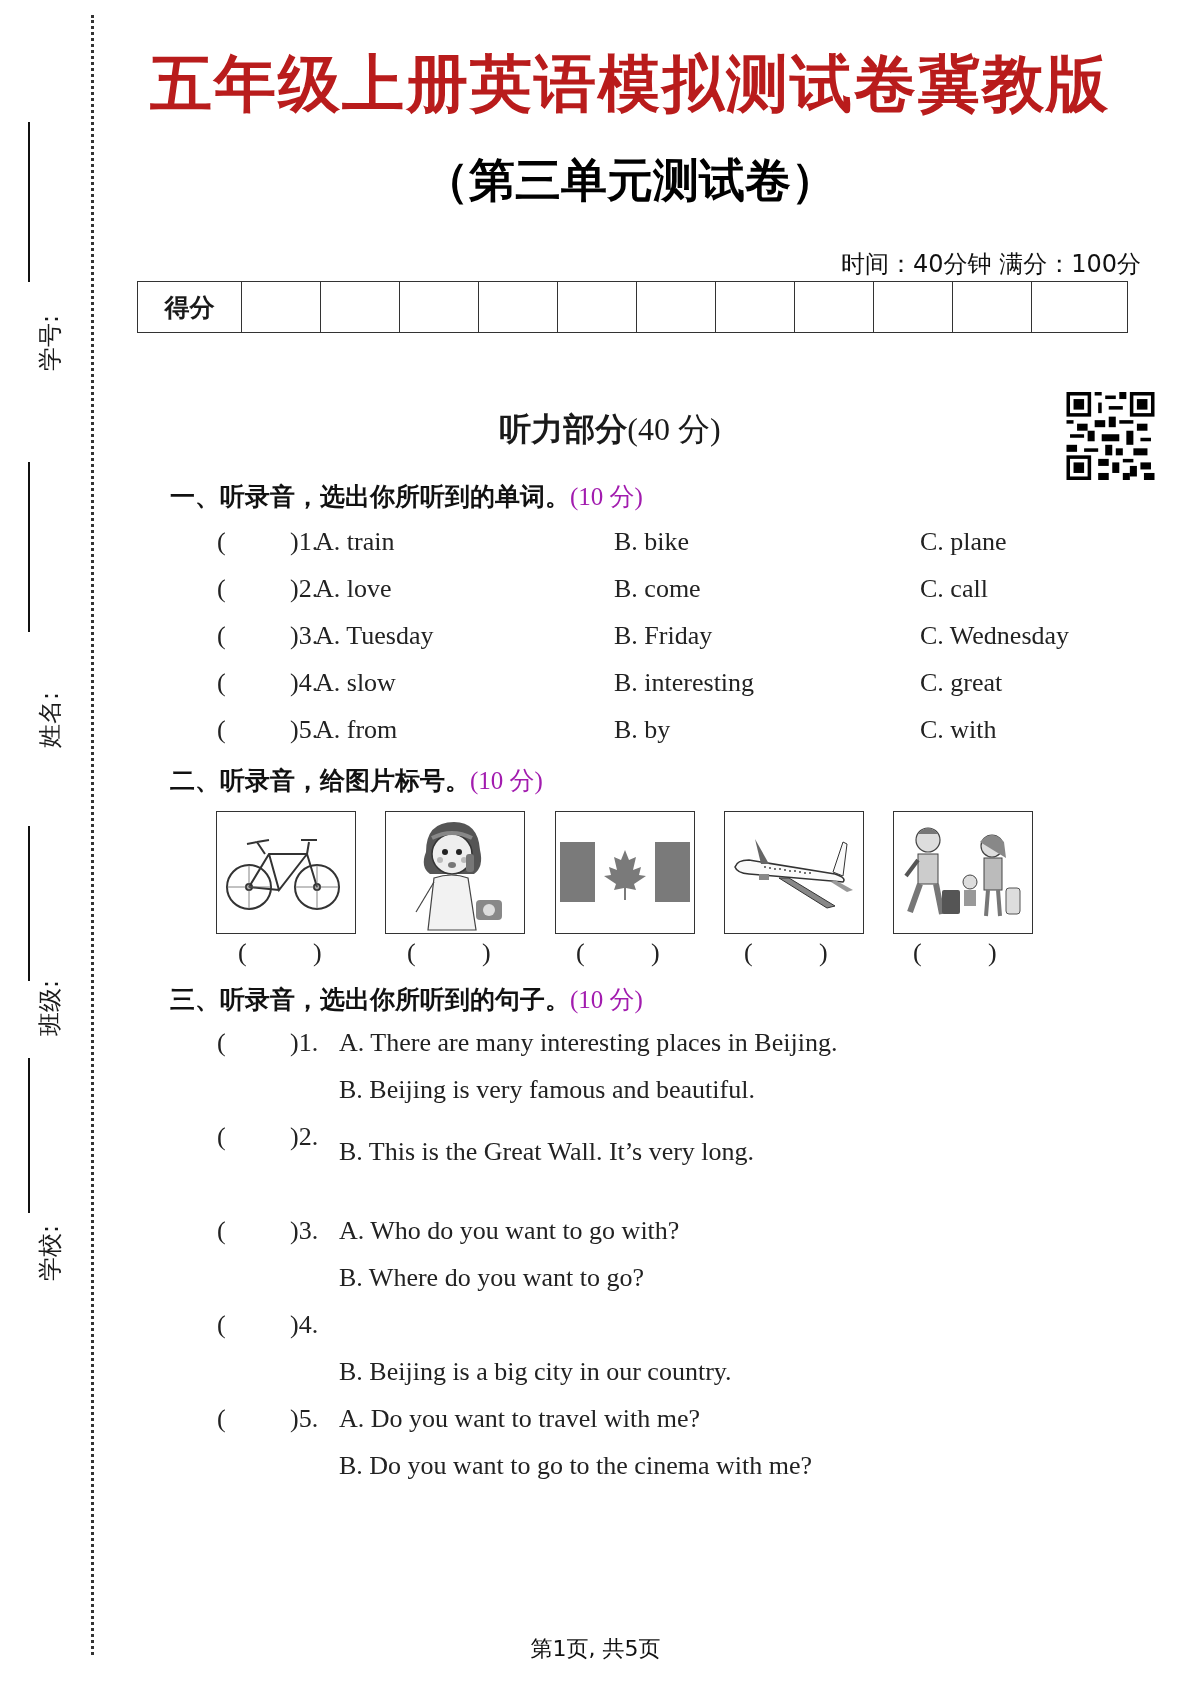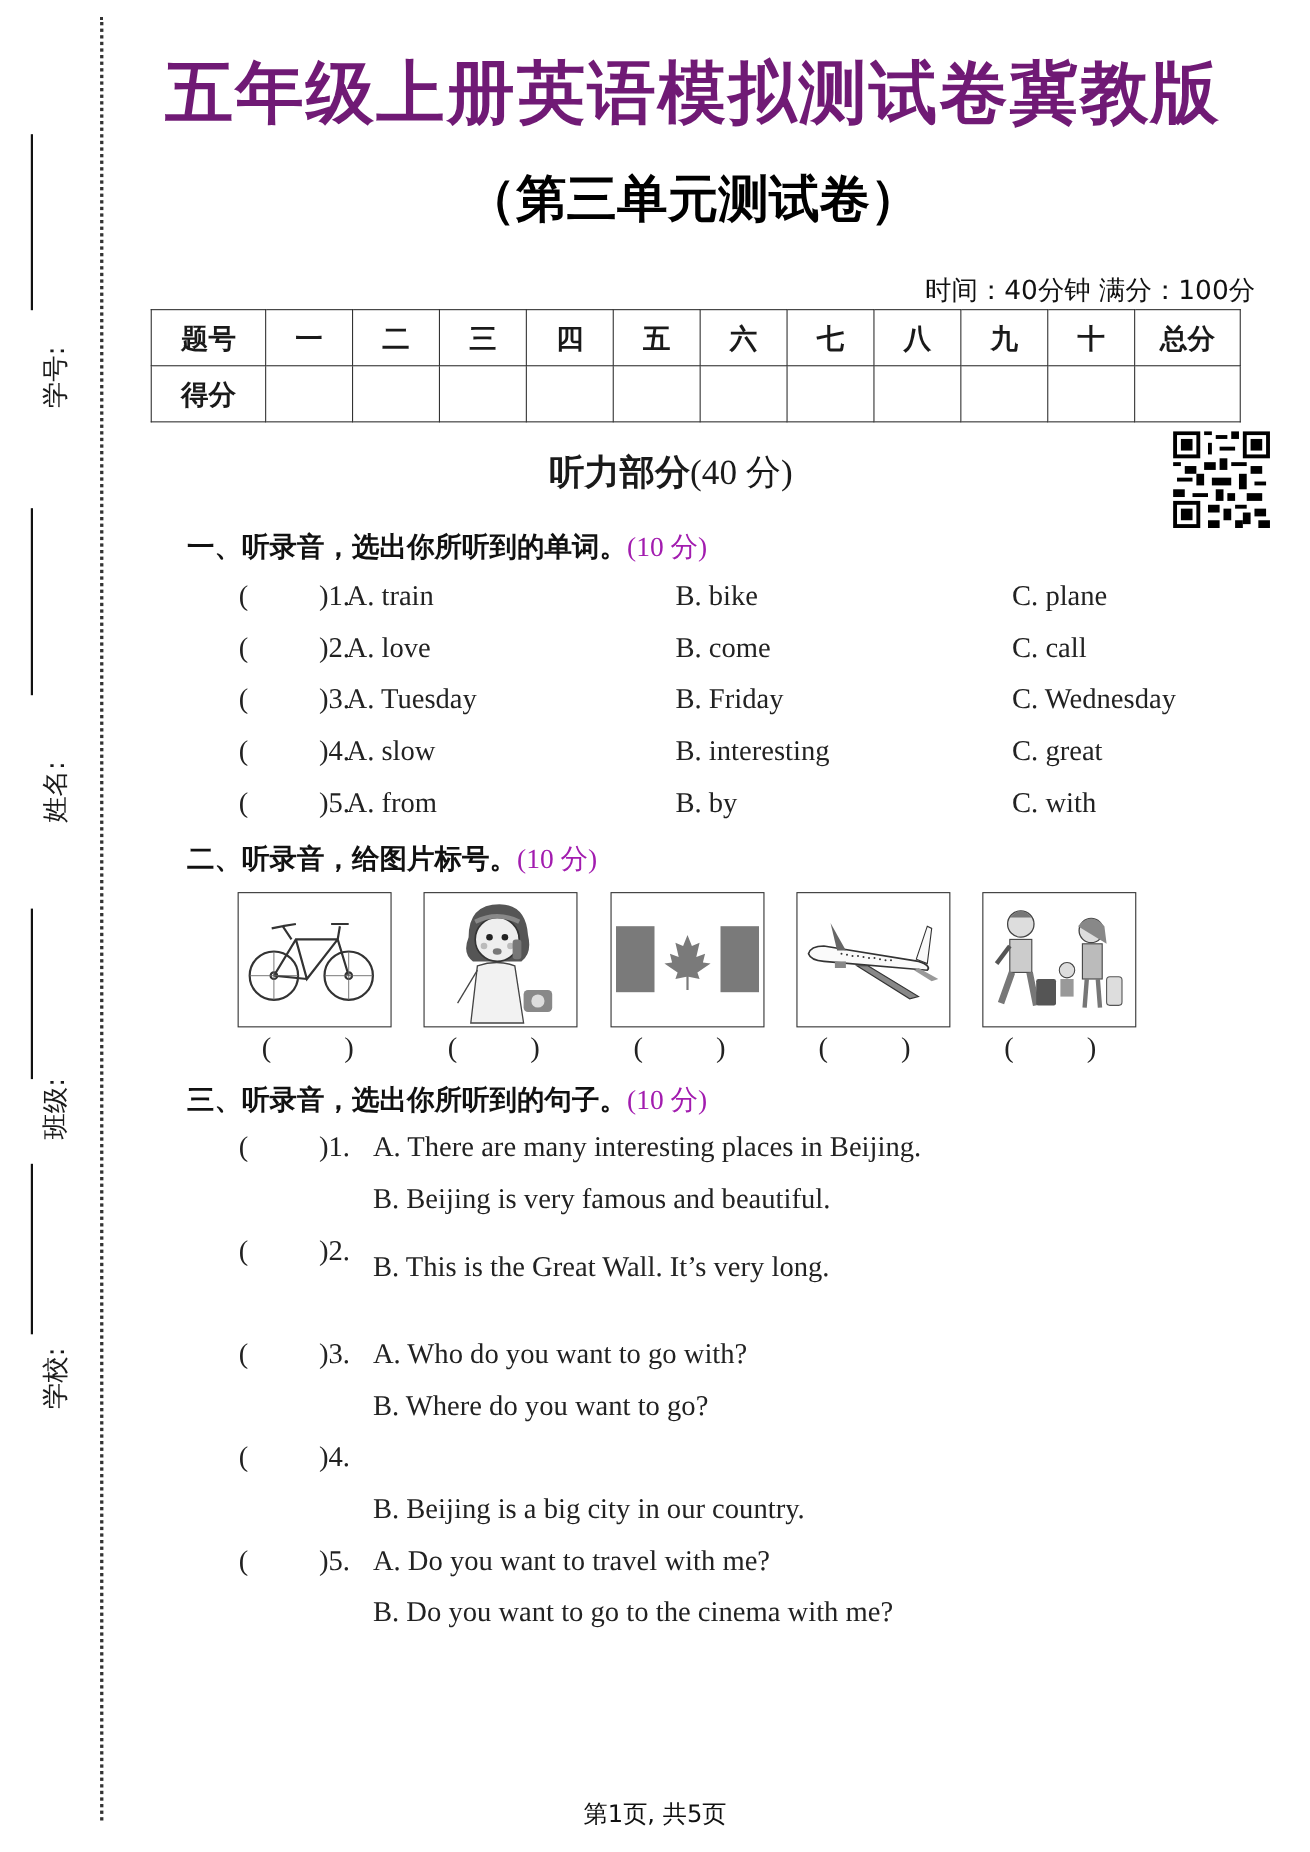--- a/index.html
+++ b/index.html
@@ -5,21 +5,21 @@
   html, body { margin: 0; padding: 0; background: #ffffff; }
   body { width: 1191px; height: 1684px; position: relative; overflow: hidden; color: #1a1a1a; font-family: "DejaVu Sans", sans-serif; }
 
   
   .binding { position: absolute; left: 0; top: 0; width: 100px; height: 1684px; }
   .dashline { position: absolute; left: 91px; top: 15px; height: 1640px; border-left: 3px dotted #333; }
   .field-line { position: absolute; left: 28px; width: 0; border-left: 2px solid #111; }
   .field-label { position: absolute; left: 30px; width: 40px; font-size: 24px; transform: rotate(-90deg); transform-origin: center; white-space: nowrap; text-align: center; }
 
   
-  .title { position: absolute; left: 130px; top: 42px; width: 1000px; text-align: center; font-size: 62px; font-weight: bold; letter-spacing: 2px; color: #701a75; }
+  .title { position: absolute; left: 130px; top: 42px; width: 1000px; text-align: center; font-size: 62px; font-weight: bold; letter-spacing: 2px; color: #b91c1c; }
   .subtitle { position: absolute; left: 130px; top: 150px; width: 1000px; text-align: center; font-size: 46px; font-weight: bold; color: #000; }
   .timeinfo { position: absolute; right: 50px; top: 248px; font-size: 24px; color: #111; }
 
   
   .score-table { position: absolute; left: 137px; top: 281px; border-collapse: collapse; }
   .score-table td { border: 1.5px solid #333; width: 78px; height: 50px; text-align: center; font-size: 25px; font-weight: bold; font-family: "DejaVu Serif", serif; padding: 0; }
   .score-table td.first { width: 103px; }
   .score-table td.last { width: 95px; }
 
   .qr { position: absolute; left: 1063px; top: 392px; width: 95px; height: 88px; }
@@ -69,34 +69,20 @@
   <div class="field-line" style="top:1058px;height:155px;"></div>
   <div class="field-label" style="top:1245px;">学校:</div>
 </div>
 
 <div class="title">五年级上册英语模拟测试卷冀教版</div>
 <div class="subtitle">（第三单元测试卷）</div>
 <div class="timeinfo">时间：40分钟  满分：100分</div>
 
 <table class="score-table">
   <tbody>
-      <tr>
-    <td class="first">题号</td>
-    <td>一</td>
-    <td>二</td>
-    <td>三</td>
-    <td>四</td>
-    <td>五</td>
-    <td>六</td>
-    <td>七</td>
-    <td>八</td>
-    <td>九</td>
-    <td>十</td>
-    <td class="last">总分</td>
-  </tr>
   <tr>
     <td class="first">得分</td>
     <td></td>
     <td></td>
     <td></td>
     <td></td>
     <td></td>
     <td></td>
     <td></td>
     <td></td>

